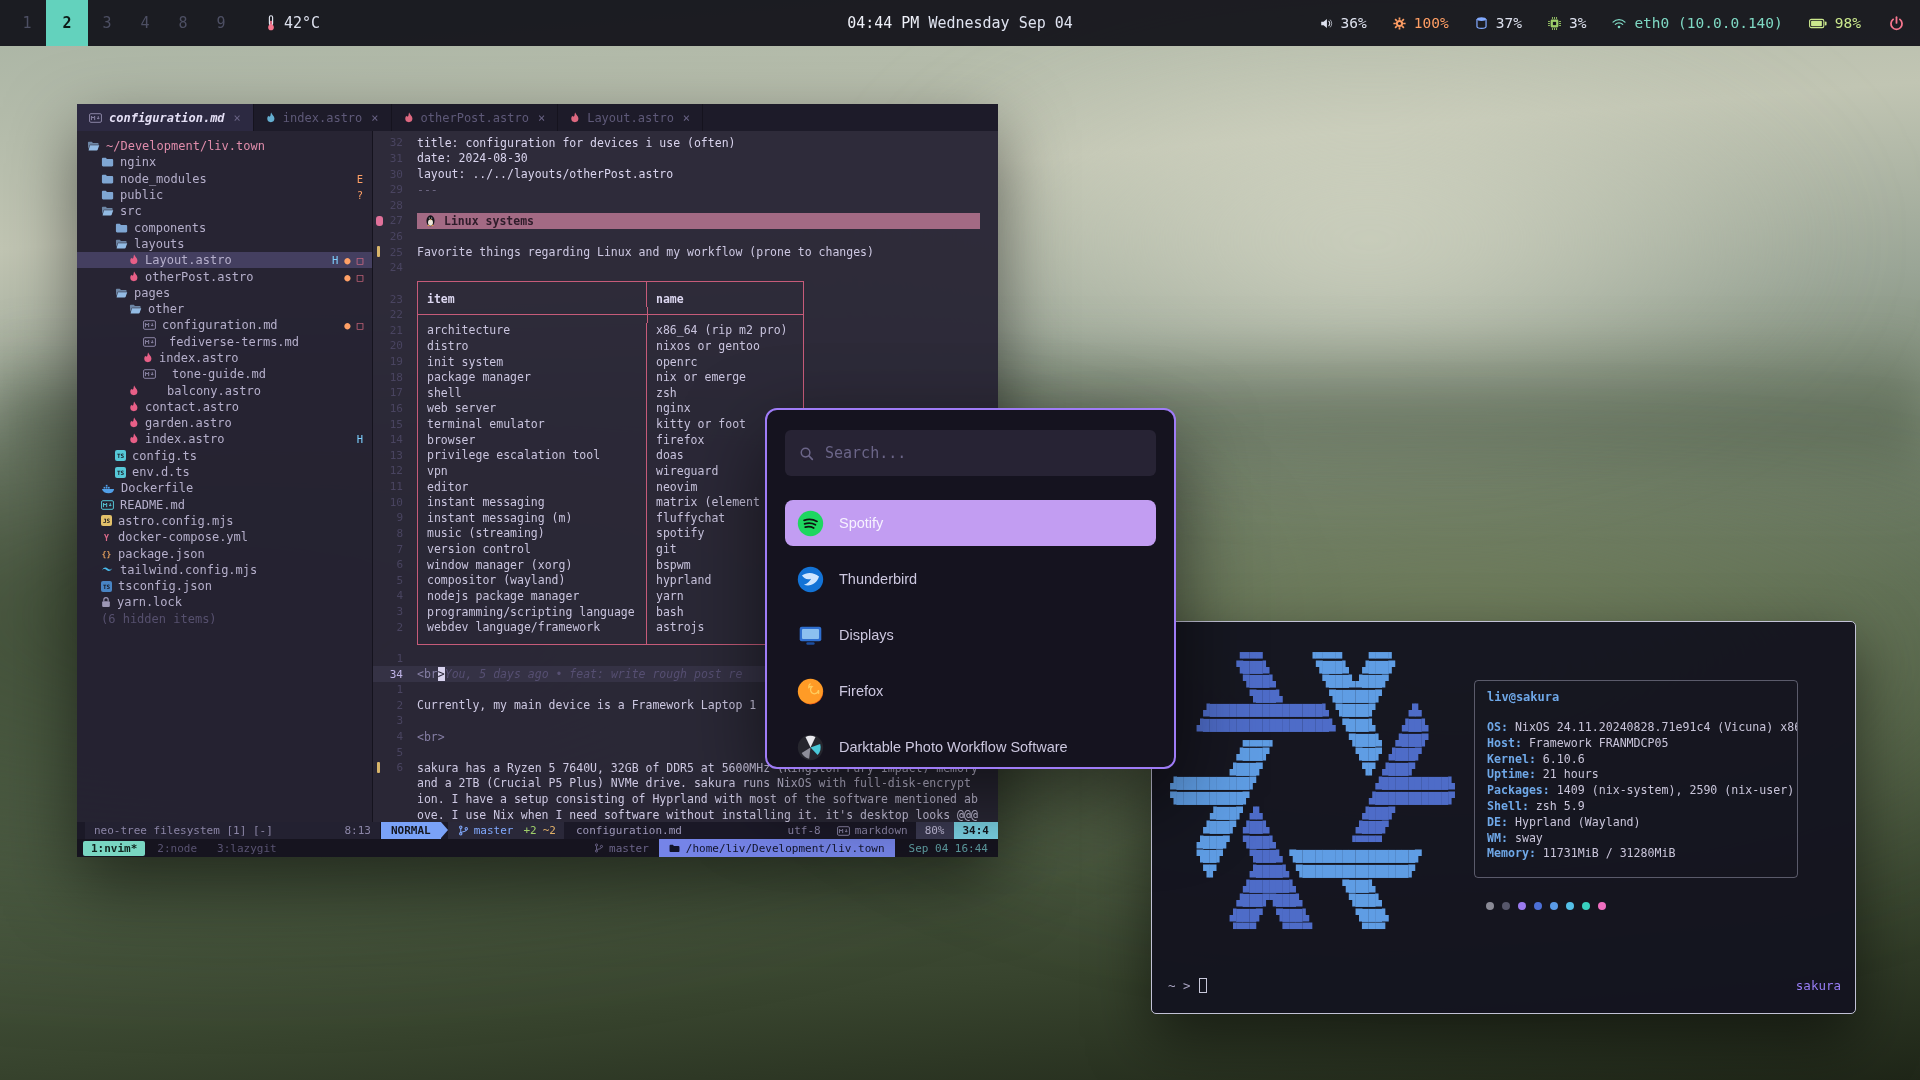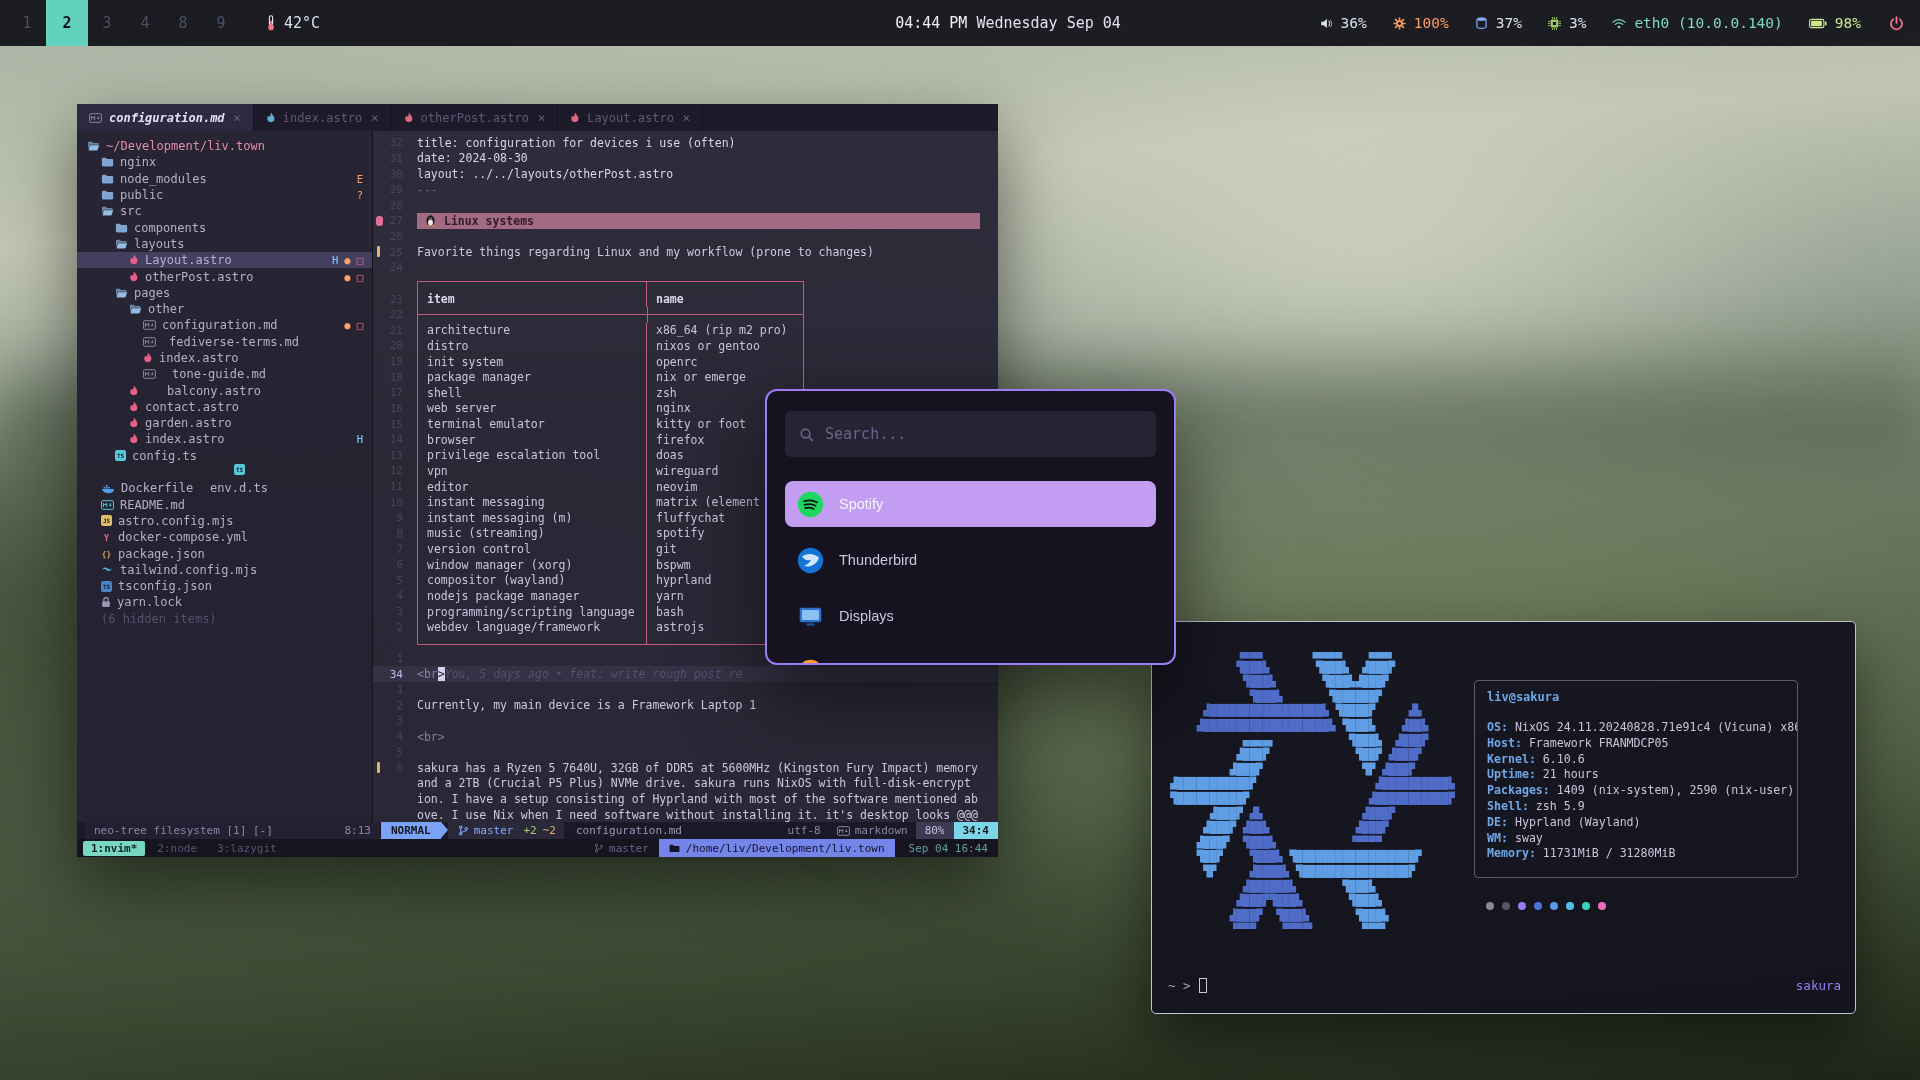--- a/index.html
+++ b/index.html
@@ -12,21 +12,21 @@
   .hill2{right:-120px;top:480px;width:1300px;height:460px;background:radial-gradient(ellipse at 55% 40%,rgba(118,130,92,.75),rgba(118,130,92,0) 70%);filter:blur(55px);}
   .ridge{left:0;top:330px;width:100%;height:180px;background:linear-gradient(180deg,rgba(90,104,84,0),rgba(80,94,74,.55),rgba(90,104,84,0));filter:blur(22px);}
 
   
   .topbar{position:absolute;left:0;top:0;right:0;height:46px;background:rgba(16,16,24,.93);z-index:50;
     display:flex;align-items:center;padding:0 16px 0 8px;color:#dde1ee;font-size:15px;}
   .workspaces{display:flex;height:100%;}
   .ws{min-width:38px;height:100%;display:flex;align-items:center;justify-content:center;color:#4d4f63;}
   .ws.active{background:#63d2bd;color:#0d1b17;font-weight:bold;min-width:42px;}
   .temp-module{display:flex;align-items:center;gap:8px;margin-left:26px;}
-  .tb-center{position:absolute;left:50%;transform:translateX(-50%);display:flex;gap:9px;align-items:center;margin-left:48px;}
+  .tb-center{position:absolute;left:50%;transform:translateX(-50%);display:flex;gap:9px;align-items:center;}
   .tb-center .time{color:#eef0f8;}
   .tb-center .date{color:#dfe3f0;}
   .tb-right{margin-left:auto;display:flex;align-items:center;gap:26px;}
   .module{display:flex;align-items:center;gap:8px;font-size:14.5px;}
   .power-button{display:flex;align-items:center;margin-left:2px;}
   .icon{display:inline-flex;align-items:center;}
 
   
   .editor{position:absolute;left:77px;top:104px;width:921px;height:753px;z-index:10;
     background:rgba(41,38,54,.97);box-shadow:0 26px 70px rgba(0,0,0,.5);display:flex;flex-direction:column;border-radius:2px;}
@@ -95,21 +95,21 @@
 
   .tmuxbar{height:18px;flex:none;background:#16141f;display:flex;align-items:center;font-size:11px;color:#595372;padding:0 6px;gap:10px;}
   .tw{padding:1px 8px;border-radius:2px;}
   .tw.active{background:#79d6c2;color:#11241e;font-weight:bold;}
   .tmux-right{margin-left:auto;display:flex;align-items:center;gap:10px;}
   .tmux-branch{display:flex;align-items:center;gap:5px;color:#6b6488;}
   .tmux-path{background:#7584e8;color:#12142a;height:18px;display:flex;align-items:center;gap:6px;padding:0 10px;}
   .tmux-date{color:#5f9ea2;padding:0 4px;}
 
   
-  .launcher{position:absolute;left:765px;top:389px;width:411px;height:276px;z-index:40;
+  .launcher{position:absolute;left:765px;top:408px;width:411px;height:361px;z-index:40;
     background:#15131f;border:2px solid #9f7cf7;border-radius:12px;box-shadow:0 30px 80px rgba(0,0,0,.55);
     padding:20px 18px;overflow:hidden;font-family:"Liberation Sans",sans-serif;}
   .searchbox{height:46px;background:#272334;border-radius:6px;display:flex;align-items:center;gap:11px;padding:0 14px;
     color:#6b6588;font-size:15px;font-family:"DejaVu Sans Mono",monospace;}
   .litems{margin-top:24px;}
   .litem{display:flex;align-items:center;gap:15px;height:46px;margin-top:10px;border-radius:8px;padding:0 12px;color:#ccc7df;font-size:14.5px;}
   .litem.selected{background:#c29df2;color:#f6f2ff;}
   .appicon{display:inline-flex;width:27px;height:27px;align-items:center;justify-content:center;flex:none;}
 
   
@@ -465,21 +465,21 @@
         </div>
         <div class="trow" style="padding-left: 38px;">
           <span class="icon ic-ts">
             <svg viewBox="0 0 12 12" width="11" height="11">
               <rect width="12" height="12" rx="2.2" fill="currentColor"></rect>
               <text x="6" y="8.8" text-anchor="middle" font-size="6.5" font-weight="bold" font-family="DejaVu Sans Mono, monospace" fill="#15141d">TS</text>
             </svg>
           </span>
           <span class="tlabel">config.ts</span>
         </div>
-        <div class="trow" style="padding-left: 38px; flex-direction: column;">
+        <div class="trow" style="padding-left: 38px;">
           <span class="icon ic-ts">
             <svg viewBox="0 0 12 12" width="11" height="11">
               <rect width="12" height="12" rx="2.2" fill="currentColor"></rect>
               <text x="6" y="8.8" text-anchor="middle" font-size="6.5" font-weight="bold" font-family="DejaVu Sans Mono, monospace" fill="#15141d">TS</text>
             </svg>
           </span>
           <span class="tlabel">env.d.ts</span>
         </div>
         <div class="trow" style="padding-left: 24px;">
           <span class="icon ic-docker">

